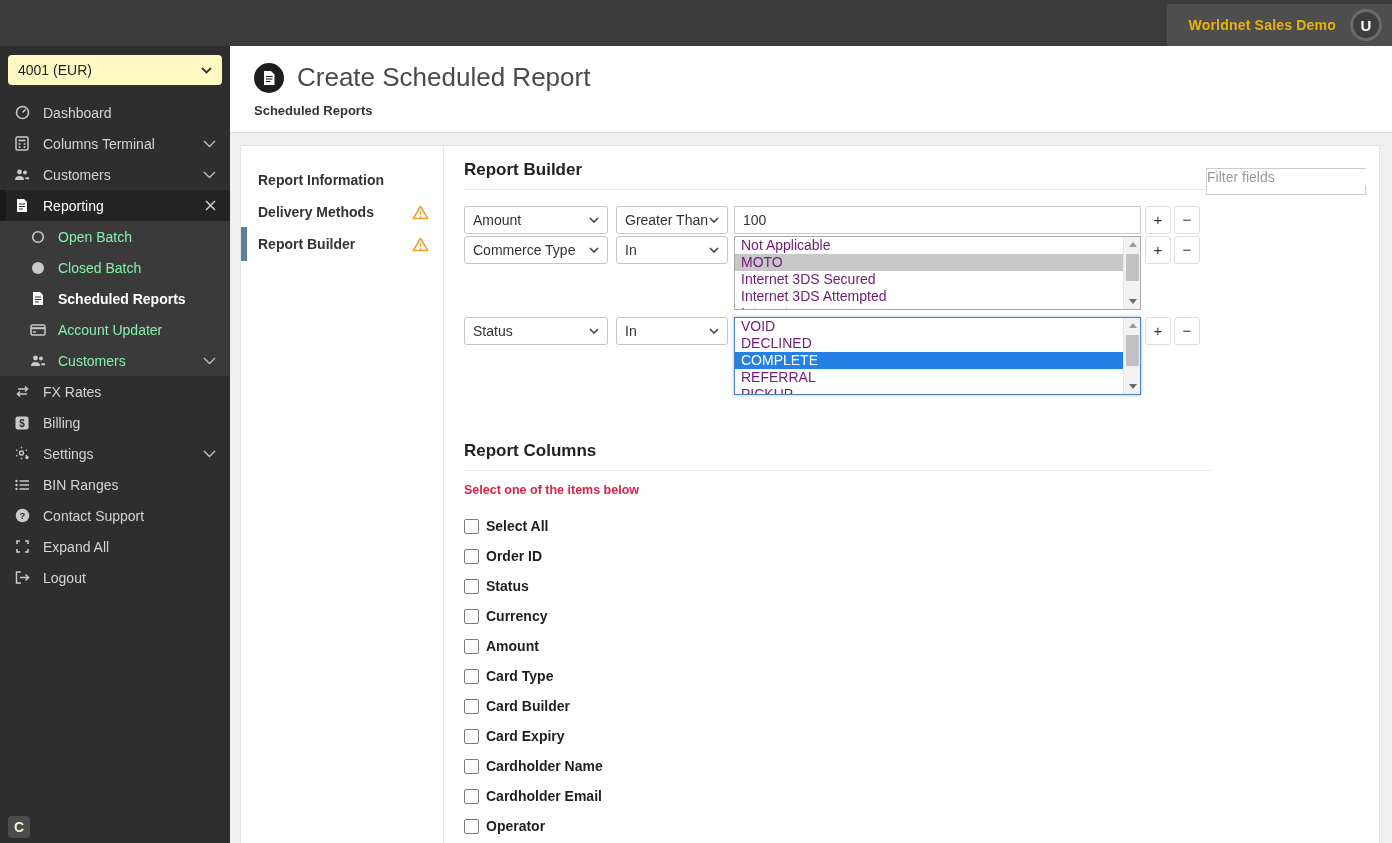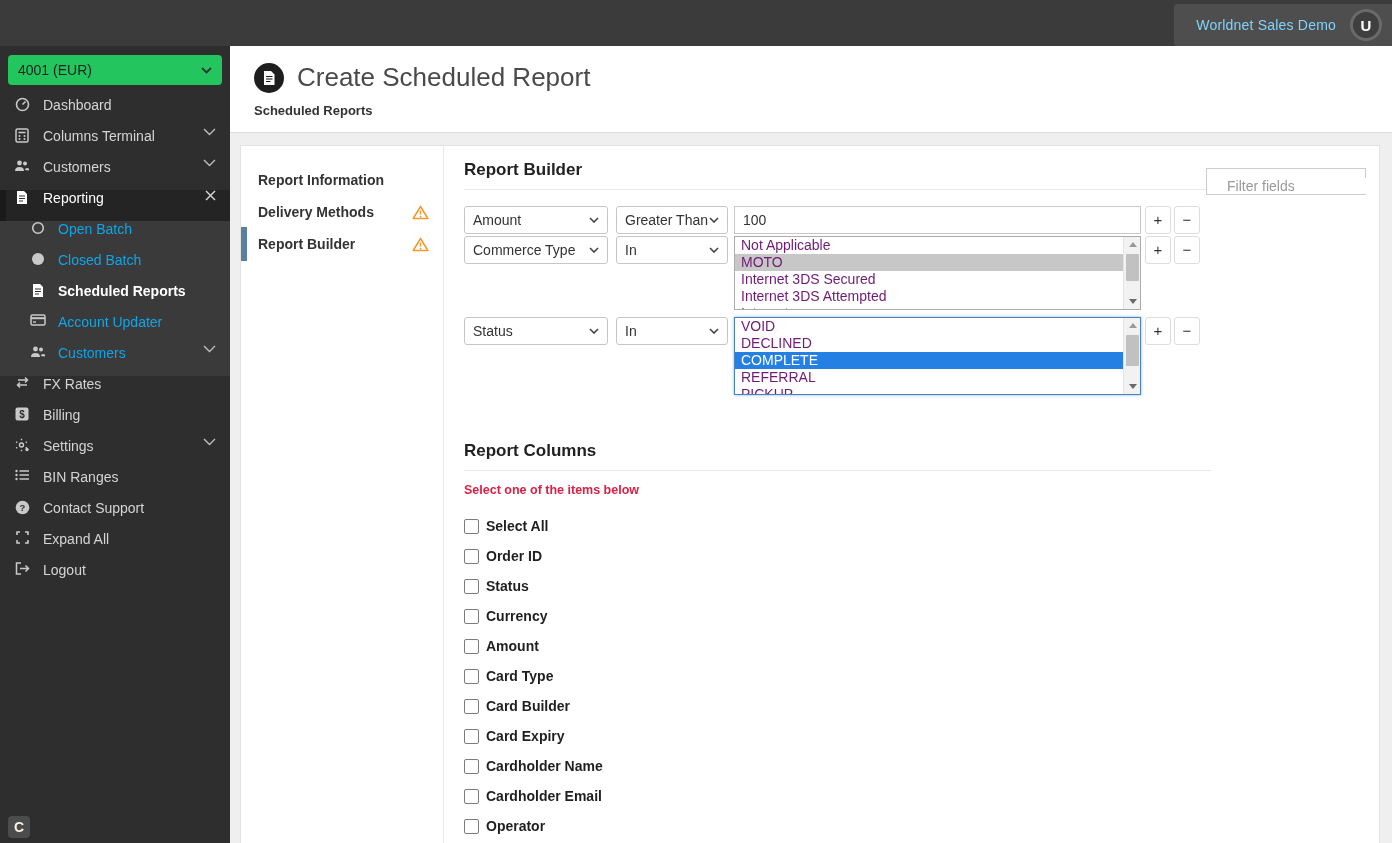--- a/index.html
+++ b/index.html
@@ -3,38 +3,38 @@
 <meta charset="utf-8">
 <style>
   * { box-sizing: border-box; margin: 0; padding: 0; }
   html,body { width:1392px; height:843px; overflow:hidden;
     font-family:"Liberation Sans","DejaVu Sans",sans-serif; background:#efefef; }
 
   
   .topbar { position:absolute; left:0; top:0; width:1392px; height:46px; background:#3b3b3b; z-index:30; }
   .account-chip { position:absolute; right:0; top:4px; height:42px; background:#4e4e4e;
     border-radius:3px 0 0 3px; display:flex; align-items:center; gap:14px; padding:0 10px 0 22px; }
-  .account-chip .name { color:#7dd3fc; font-size:14px; font-weight:normal; letter-spacing:.2px;text-align:center; }
+  .account-chip .name { color:#eab308; font-size:14px; font-weight:bold; letter-spacing:.2px;text-align:center; }
   .avatar { width:32px; height:32px; border-radius:50%; background:#3f3f3f; border:3px solid #6a6a6a;
     color:#fff; font-size:15px; font-weight:bold; display:flex; align-items:center; justify-content:center; }
 
   
   .sidebar { position:absolute; left:0; top:46px; width:230px; bottom:0; background:#2e2e2e; z-index:20; }
-  .merchant-select { margin:9px 8px 12px 8px; height:30px; background:#22c55e; border-radius:4px;
+  .merchant-select { margin:9px 8px 12px 8px; height:30px; background:#fef9c3; border-radius:4px;
     display:flex; align-items:center; justify-content:space-between; padding:12px 10px; cursor:pointer; }
   .merchant-select .val { font-size:14px; color:#222; }
-  .nav-item { height:31px; display:flex; align-items:flex-start; padding:0 14px; color:#d4d4d4;
+  .nav-item { height:31px; display:flex; align-items:center; padding:0 14px; color:#d4d4d4;
     font-size:14px; cursor:pointer; position:relative; }
   .nav-item .ico { width:16px; margin-right:13px; display:flex; justify-content:center; color:#c9c9c9; font-size:14px; }
   .nav-item .lbl { flex:1; }
   .nav-item .right { color:#bdbdbd; }
   .nav-item.section-open { background:#242424; color:#fff; }
   .nav-item.section-open::before { content:""; position:absolute; left:0; top:0; bottom:0; width:6px; background:#1a1a1a; }
   .submenu { background:#3a3a3a; }
-  .submenu .nav-item { padding-left:30px; color:#0ea5e9; }
+  .submenu .nav-item { padding-left:30px; color:#86efac; }
   .submenu .nav-item .ico { margin-right:12px; }
   .submenu .nav-item.active { color:#fff; font-weight:bold; }
   .cobrowse { position:absolute; left:8px; bottom:5px; width:22px; height:22px; background:#4c4c4c;
     border-radius:4px; color:#f7f2e0; font-weight:bold; font-size:14px; display:flex; align-items:center; justify-content:center; }
 
   
   .page-header { position:absolute; left:230px; top:46px; right:0; height:87px; background:#fff;
     border-bottom:1px solid #ddd; z-index:10; }
   .title-row { display:flex; align-items:center; gap:13px; padding:16px 0 0 24px; }
   .title-icon { width:30px; height:30px; border-radius:50%; background:#1e1e1e; display:flex; align-items:center; justify-content:center; flex:none; }
@@ -51,21 +51,21 @@
   .snav-item { height:32px; display:flex; align-items:center; padding:0 14px 0 17px; font-size:14px;
     font-weight:bold; color:#333; cursor:pointer; position:relative; }
   .snav-item .lbl { flex:1; }
   .snav-item.active::before { content:""; position:absolute; left:0; top:-1px; bottom:-1px; width:6px; background:#5d7f9e; }
 
   
   .builder { flex:1; position:relative; padding:14px 0 0 20px; }
   .builder h2, .columns h2 { font-size:17px; font-weight:600; color:#222; }
   .rule { width:747px; border-bottom:1px solid #e9e9e9; margin-top:9px; }
   .filter-box { position:absolute; top:22px; right:13px; width:160px; height:27px; border:1px solid #ccc;
-    display:flex; align-items:flex-end; padding:0 20px; background:#fff; }
+    display:flex; align-items:flex-start; padding:0 0; background:#fff; }
   .filter-box input { border:none; outline:none; flex:1; font-size:14px; color:#333; font-family:inherit; }
   .filter-box input::placeholder { color:#9a9a9a; }
 
   .frows { margin-top:16px; width:736px; }
   .frow { display:flex; align-items:flex-start; margin-bottom:2px; }
   .frow.gap { margin-top:7px; }
   .sel { height:28px; border:1px solid #c6c6c6; border-radius:3px; background:#fff; display:flex;
     align-items:center; justify-content:space-between; padding:0 8px; font-size:14px; color:#333; cursor:pointer; flex:none; }
   .sel.field { width:144px; margin-right:8px; }
   .sel.op { width:112px; margin-right:6px; }

